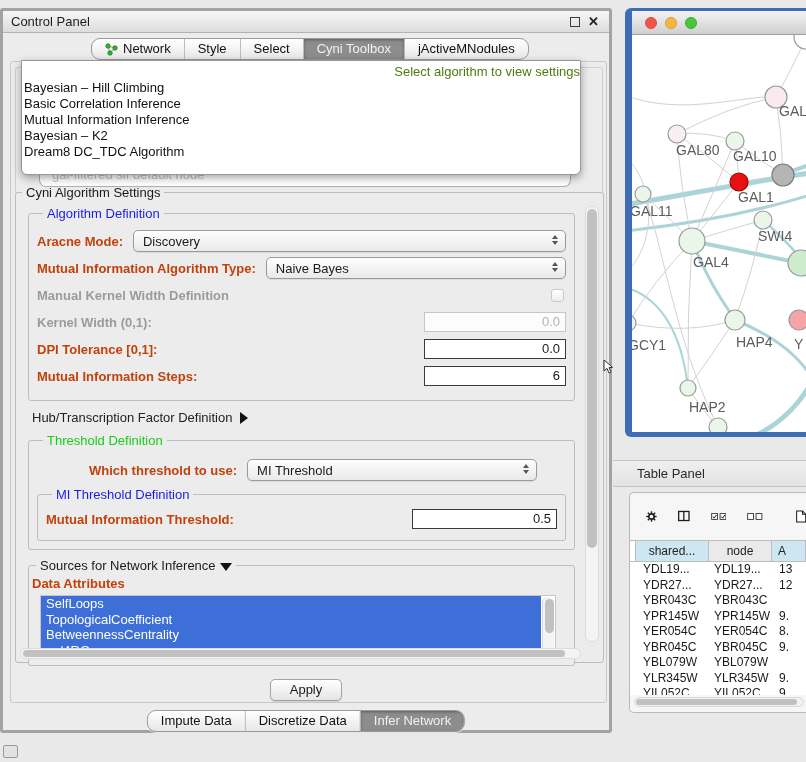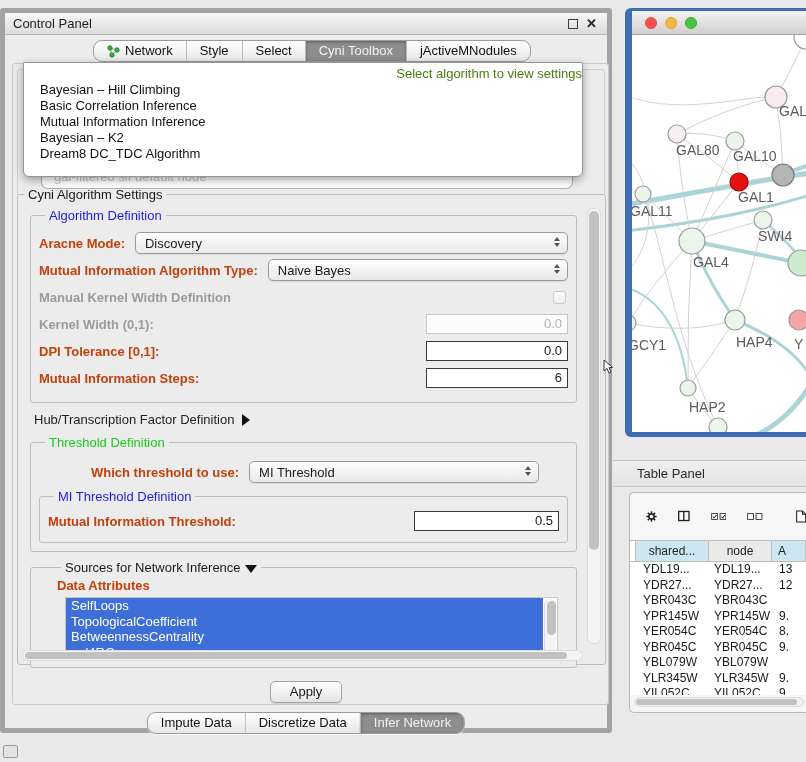--- a/index.html
+++ b/index.html
@@ -2,21 +2,21 @@
 <html><head>
 <meta charset="utf-8">
 <style>
   * { box-sizing: border-box; margin: 0; padding: 0; }
   html,body { width:806px; height:762px; overflow:hidden; }
   body { background:#e9e9e9; font-family:"Liberation Sans", sans-serif; color:#1a1a1a; }
   #app { position:relative; width:806px; height:762px; }
 
   
   .cpanel { position:absolute; left:0; top:8px; width:612px; height:725px;
-            background:#ececec; border:5px solid #a3a3a3; border-radius:3px; }
+            background:#ececec; border:3px solid #a3a3a3; border-radius:3px; }
   .cp-titlebar { position:absolute; left:0; top:0; right:0; height:22px;
                  background:linear-gradient(#f7f7f7,#dcdcdc); border-bottom:1px solid #b3b3b3;
                  display:flex; align-items:center; border-radius:3px 3px 0 0; }
   .cp-title { font-size:13px; color:#1c1c1c; padding-left:8px; }
   .cp-controls { margin-left:auto; display:flex; align-items:center; gap:8px; padding-right:10px; }
   .float-ico { width:10px; height:10px; border:1.5px solid #3c3c3c; background:transparent; }
   .close-ico { font-size:13px; font-weight:bold; color:#222; line-height:10px; }
 
   
   .seg { display:inline-flex; border:1px solid #9b9b9b; border-radius:9px; overflow:hidden;
@@ -31,21 +31,21 @@
   .content-frame { position:absolute; left:7px; top:50px; width:597px; height:642px;
                    border:1px solid #c9c9c9; background:#ececec; border-radius:3px; z-index:1; }
   .ghost-box { position:absolute; left:12px; top:56px; width:588px; height:128px;
                border:1px solid #cfcfcf; border-radius:3px; z-index:2; background:#ececec; }
 
   
   .popup { position:absolute; left:18px; top:49px; width:560px; height:115px; background:#fff;
            border:1px solid #979797; border-radius:1px 1px 6px 6px; z-index:30;
            box-shadow:0 3px 8px rgba(0,0,0,.35); padding-top:2px; }
   .popup .ph { font-size:13px; color:#4d7c0f; text-align:right; height:17px; line-height:17px; }
-  .popup .item { font-size:13px; color:#111; height:16px; line-height:16px; padding-left:16px; white-space:nowrap; }
+  .popup .item { font-size:13px; color:#111; height:16px; line-height:16px; padding-left:2px; white-space:nowrap; }
   .popup .item.bold { font-weight:bold; }
   .combo-sliver { position:absolute; left:36px; top:163px; width:532px; height:13px; overflow:hidden;
                   background:#fff; border:1px solid #b0b0b0; border-top:none; border-radius:0 0 7px 7px; z-index:5; }
   .combo-sliver span { display:block; margin-top:-7px; padding-left:12px; font-size:13px; color:#c2c2c2; }
 
   
   fieldset { border:1px solid #bdbdbd; border-radius:3px; }
   legend { font-size:13px; padding:0 4px; margin-left:6px; white-space:nowrap; }
   .settings-fs { position:absolute; left:12px; top:174px; width:589px; height:478px; z-index:10;
                  background:#ececec; }
@@ -67,21 +67,21 @@
            font-size:13px; text-align:right; padding-right:5px; margin-left:auto; }
   .field.dis { border:1px solid #c6c6c6; color:#b3b3b3; background:#fcfcfc; }
   .checkbox { width:13px; height:13px; border:1px solid #cacaca; border-radius:3px;
               background:linear-gradient(#fff,#ededed); margin-left:auto; margin-right:2px; }
   .hub-row { display:flex; align-items:center; gap:8px; margin:9px 2px 8px 10px; font-size:13px; color:#222; }
   .tri-right { width:0; height:0; border-top:6px solid transparent; border-bottom:6px solid transparent; border-left:8px solid #111; }
   .tri-down  { width:0; height:0; border-left:6px solid transparent; border-right:6px solid transparent; border-top:8px solid #111; display:inline-block; margin-left:4px; vertical-align:middle; }
 
   .thr-fs { margin:0 6px 0 6px; padding:6px 8px 8px 8px; background:#ececec; }
   .mi-fs { margin-top:6px; padding:4px 8px 8px 8px; }
-  .src-fs { margin:8px 6px 0 6px; padding:2px 8px 6px 24px; background:#ececec; }
+  .src-fs { margin:8px 6px 0 6px; padding:2px 8px 6px 1px; background:#ececec; }
   .attr-list { position:relative; margin:4px 10px 0 10px; height:64px; background:#fff;
                border:1px solid #c6c6c6; overflow:hidden; }
   .attr-item { background:#3e6fd8; color:#fff; font-size:13px; height:15.5px; line-height:15.5px;
                padding-left:5px; margin-right:14px; }
   .vscroll { position:absolute; background:#f4f4f4; border-left:1px solid #d8d8d8; border-radius:6px; }
   .vthumb { position:absolute; left:1.5px; width:9px; background:#c1c1c1; border-radius:5px; }
   .list-scroll { top:1px; right:1px; bottom:1px; width:12px; }
   .settings-scroll { top:6px; right:4px; bottom:20px; width:14px; border:1px solid #dcdcdc; }
   .settings-scroll .vthumb { width:10px; }
   .hscroll { position:absolute; left:4px; right:22px; bottom:3px; height:11px; background:#f4f4f4;

